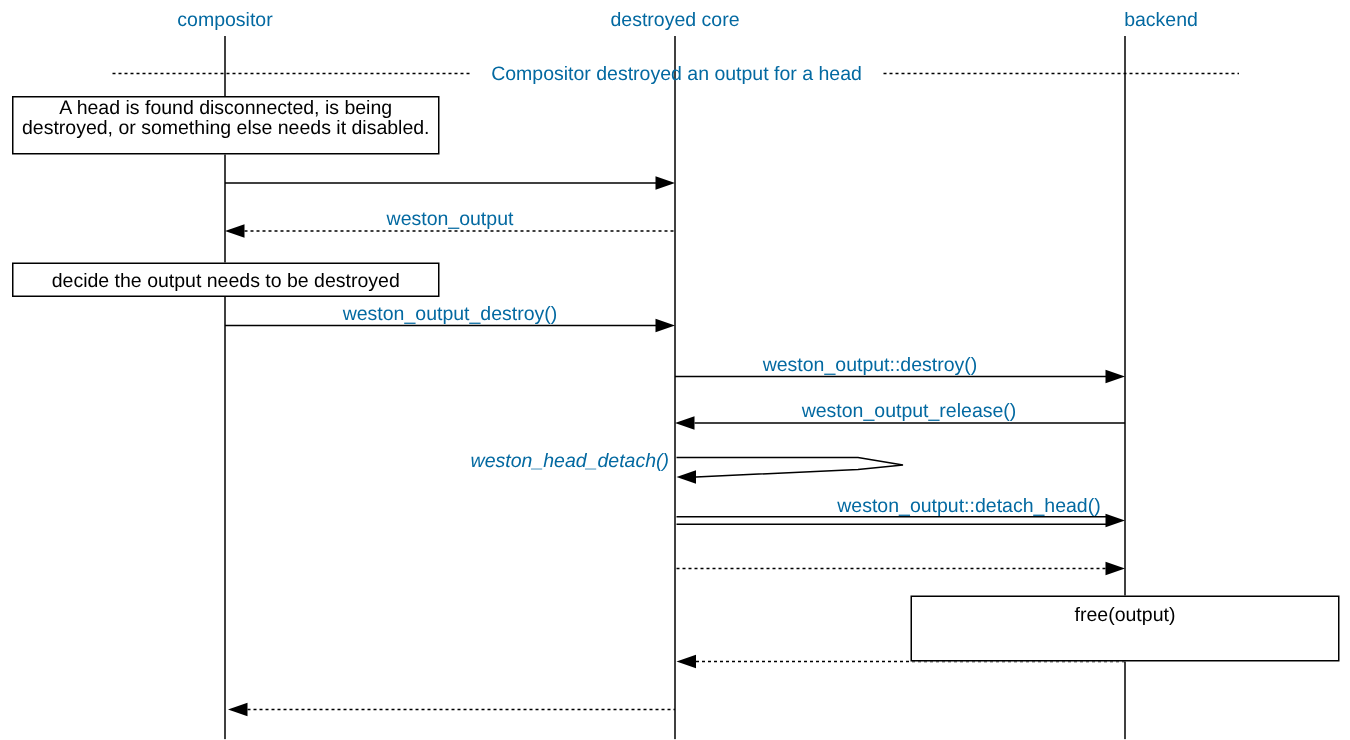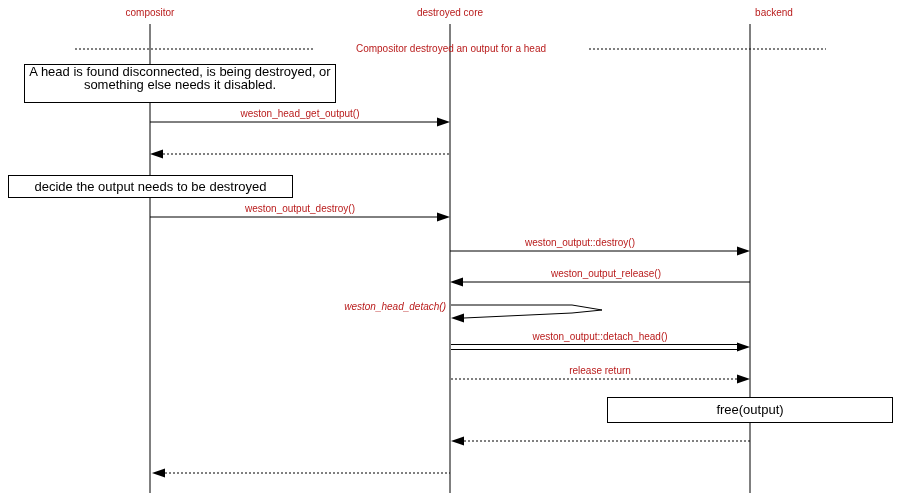--- a/index.html
+++ b/index.html
@@ -18,23 +18,23 @@
     font-size: 13px;
   }
   .diagram svg.wires {
     position: absolute;
     left: 0; top: 0;
     z-index: 1;
   }
   .lbl {
     position: absolute;
     z-index: 2;
-    font-size: 10px;
+    font-size: 13px;
     line-height: 14px;
-    color: #b91c1c;
+    color: #0369a1;
     white-space: nowrap;
   }
   .lbl.center { text-align: center; }
   .lbl.right  { text-align: right; font-style: italic; }
   .notebox {
     position: absolute;
     z-index: 3;
     background: #ffffff;
     border: 1px solid #000000;
     box-sizing: border-box;
@@ -124,25 +124,24 @@
       <polygon points="152,473 165,468.5 165,477.5" fill="#000"></polygon>
     </g>
   </svg>
 
   <div class="lbl center" style="left:75px;  top:6px; width:150px;">compositor</div>
   <div class="lbl center" style="left:375px; top:6px; width:150px;">destroyed core</div>
   <div class="lbl center" style="left:699px; top:6px; width:150px;">backend</div>
 
   <div class="lbl center" style="left:301px; top:42px; width:300px;">Compositor destroyed an output for a head</div>
 
-  <div class="notebox wrap3" style="left:24px; top:64px; width:312px; height:39px;">A head is found disconnected, is being destroyed, or something else needs it disabled.</div>
+  <div class="notebox wrap3" style="left:8px; top:64px; width:285px; height:39px;">A head is found disconnected, is being destroyed, or something else needs it disabled.</div>
   <div class="notebox oneline" style="left:8px; top:175px; width:285px; height:23px;">decide the output needs to be destroyed</div>
-  <div class="notebox freebox" style="left:607px; top:397px; width:286px; height:26px;">free(output)</div>
+  <div class="notebox freebox" style="left:607px; top:397px; width:286px; height:44px;">free(output)</div>
 
-  <div class="lbl center" style="left:150px; top:107px; width:300px;">weston_head_get_output()</div>
+  <div class="lbl center" style="left:150px; top:139px; width:300px;">weston_output</div>
   <div class="lbl center" style="left:150px; top:202px; width:300px;">weston_output_destroy()</div>
   <div class="lbl center" style="left:450px; top:236px; width:260px;">weston_output::destroy()</div>
   <div class="lbl center" style="left:450px; top:267px; width:312px;">weston_output_release()</div>
   <div class="lbl right" style="left:296px; top:300px; width:150px;">weston_head_detach()</div>
-  <div class="lbl center" style="left:450px; top:330px; width:300px;">weston_output::detach_head()</div>
-  <div class="lbl center" style="left:450px; top:364px; width:300px;">release return</div>
+  <div class="lbl center" style="left:450px; top:330px; width:300px;padding-left:46px;">weston_output::detach_head()</div>
 
 </div>
 
 </body></html>

